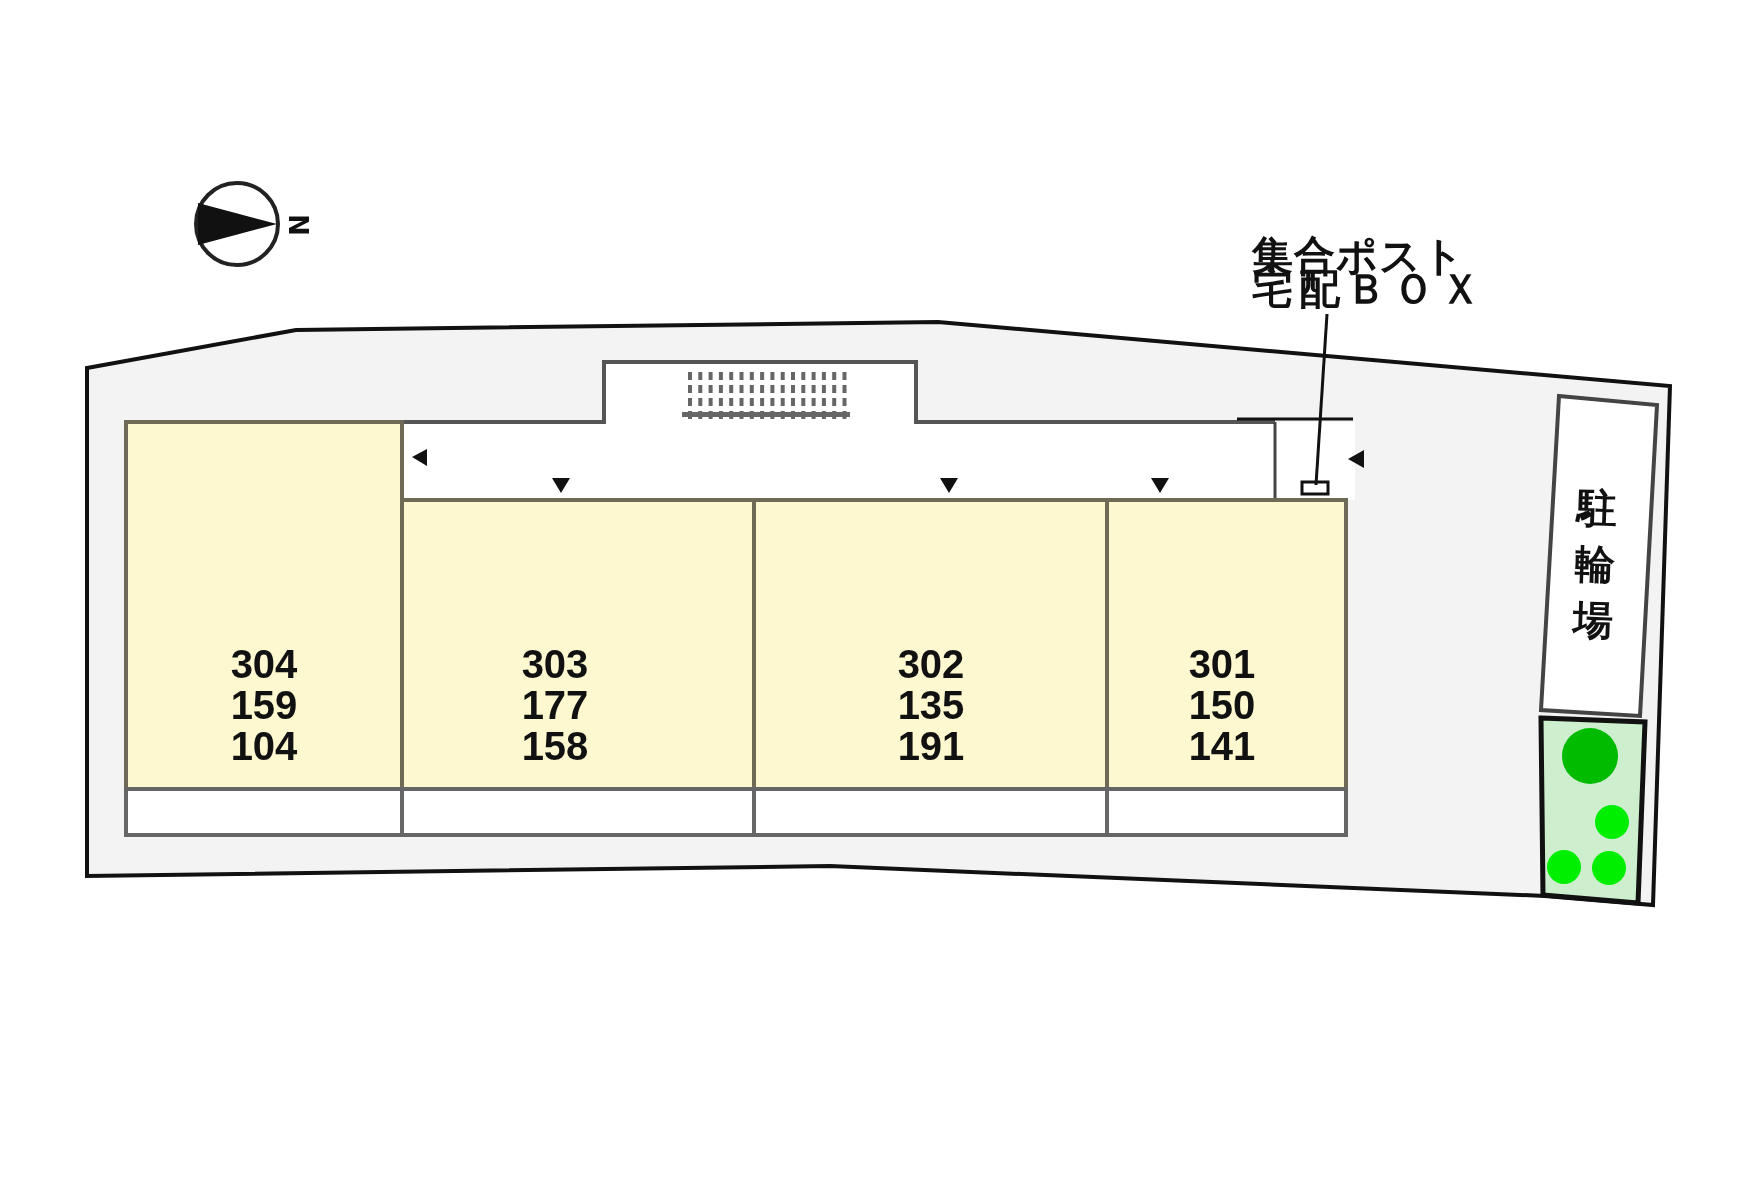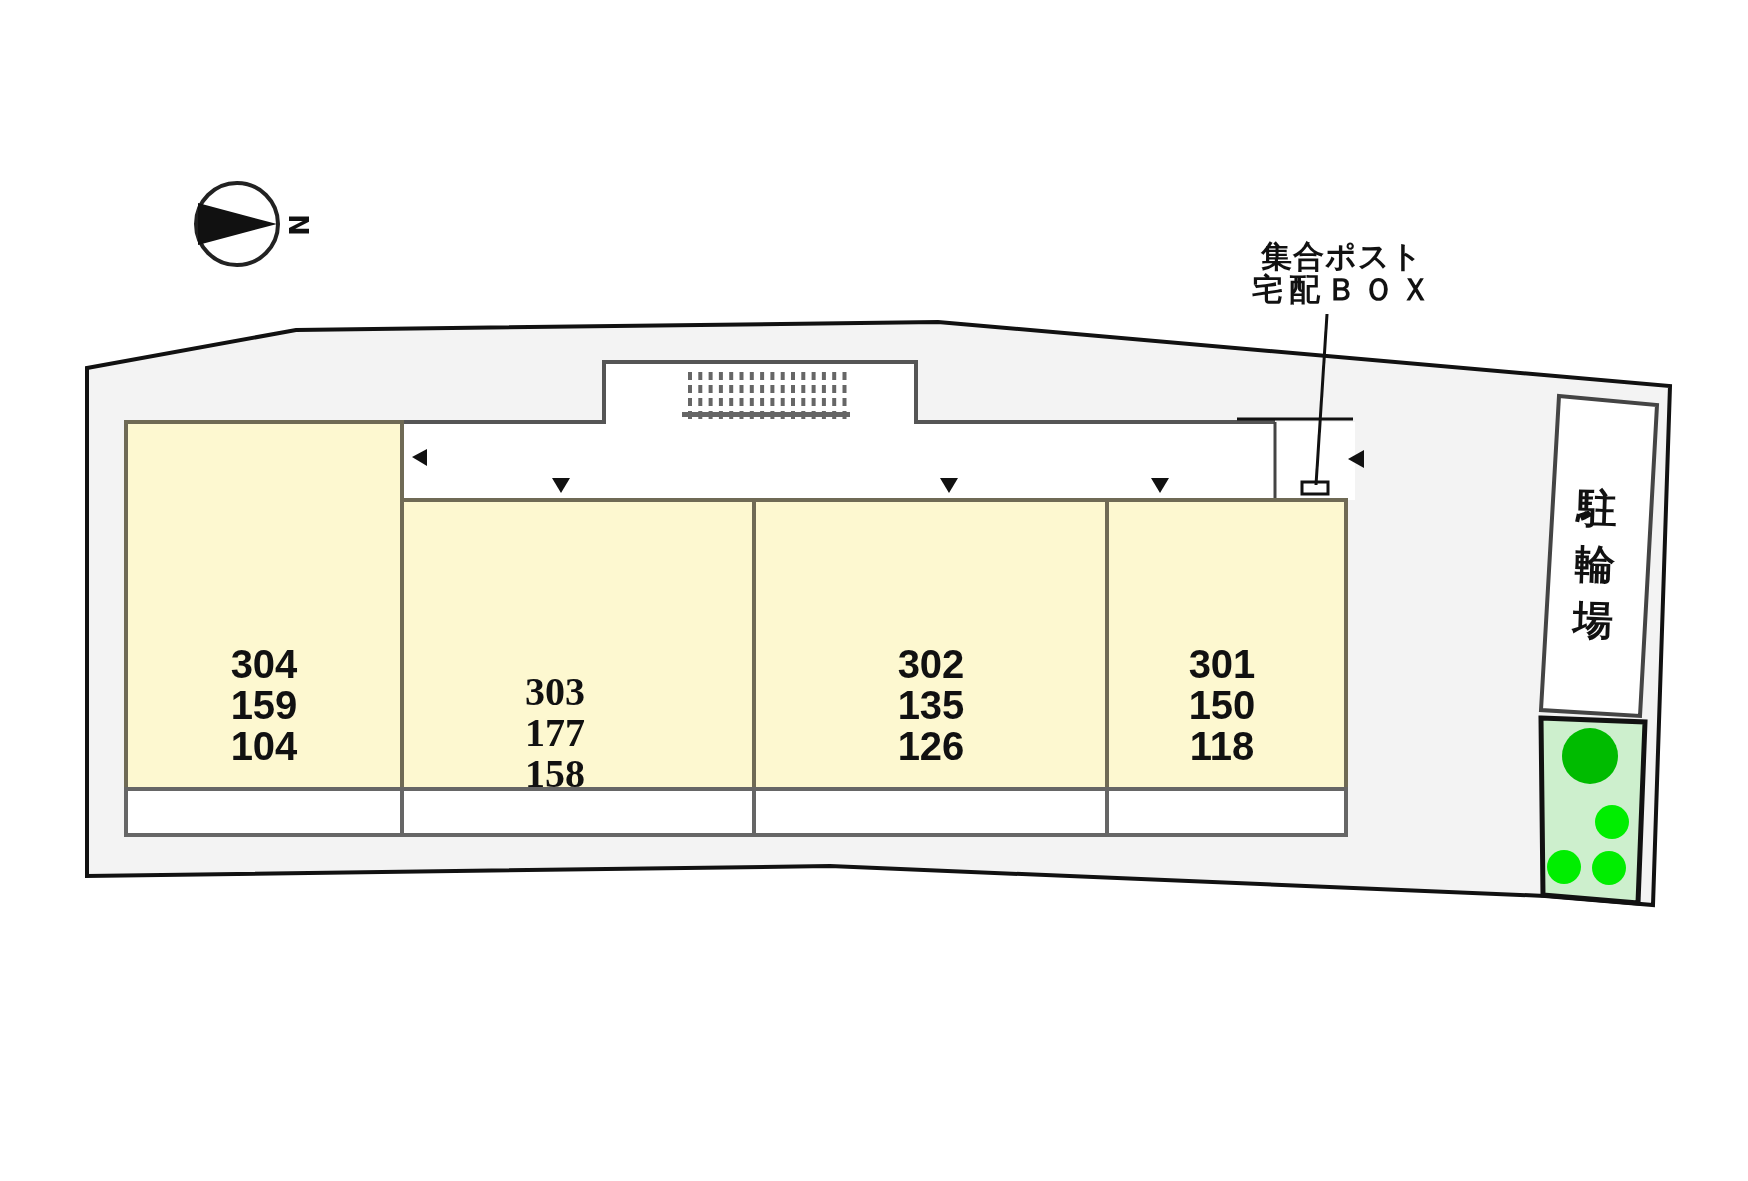--- a/index.html
+++ b/index.html
@@ -4,21 +4,21 @@
 <style>
   html, body { margin: 0; padding: 0; background: #ffffff; }
   body { width: 1748px; height: 1181px; position: relative; overflow: hidden;
          font-family: "DejaVu Sans", "Liberation Sans", sans-serif; }
   svg.plan { position: absolute; left: 0; top: 0; }
   .unit-label { position: absolute; text-align: center; font-weight: bold;
                 font-size: 40px; line-height: 41px; color: #111; width: 200px;
                 font-family: "Liberation Sans", "DejaVu Sans", sans-serif; }
   .unit-label span { display: block; }
   .callout { position: absolute; left: 1252px; top: 240px; width: 180px;
-             font-weight: bold; font-size: 31px; line-height: 33px; color: #111;
+             font-weight: bold; font-size: 41px; line-height: 33px; color: #111;
              text-align: center; white-space: nowrap; letter-spacing: 1px; }
   .callout span { display: block; }
   .callout .l2 { letter-spacing: 6px; }
   .bike-label { position: absolute; left: 1573px; top: 480px; width: 44px;
                 font-weight: bold; font-size: 40px; line-height: 56px; color: #111;
                 text-align: center; transform: rotate(2deg); }
   .bike-label span { display: block; }
   .north-n { position: absolute; left: 287px; top: 210px; font-weight: bold;
              font-size: 26px; color: #111; transform: rotate(90deg); }
 </style>
@@ -144,34 +144,34 @@
   </g>
 </svg>
 
 <div class="north-n">N</div>
 
 <div class="unit-label" style="left:164px; top:644px;">
   <span>304</span>
   <span>159</span>
   <span>104</span>
 </div>
-<div class="unit-label" style="left:455px; top:671px;font-family:Liberation Serif, serif;">
+<div class="unit-label" style="left:455px; top:644px;">
   <span>303</span>
   <span>177</span>
   <span>158</span>
 </div>
 <div class="unit-label" style="left:831px; top:644px;">
   <span>302</span>
   <span>135</span>
-  <span>126</span>
+  <span>191</span>
 </div>
 <div class="unit-label" style="left:1122px; top:644px;">
   <span>301</span>
   <span>150</span>
-  <span>118</span>
+  <span>141</span>
 </div>
 
 <div class="callout">
   <span>集合ポスト</span>
   <span class="l2">宅配ＢＯＸ</span>
 </div>
 
 <div class="bike-label">
   <span>駐</span>
   <span>輪</span>

